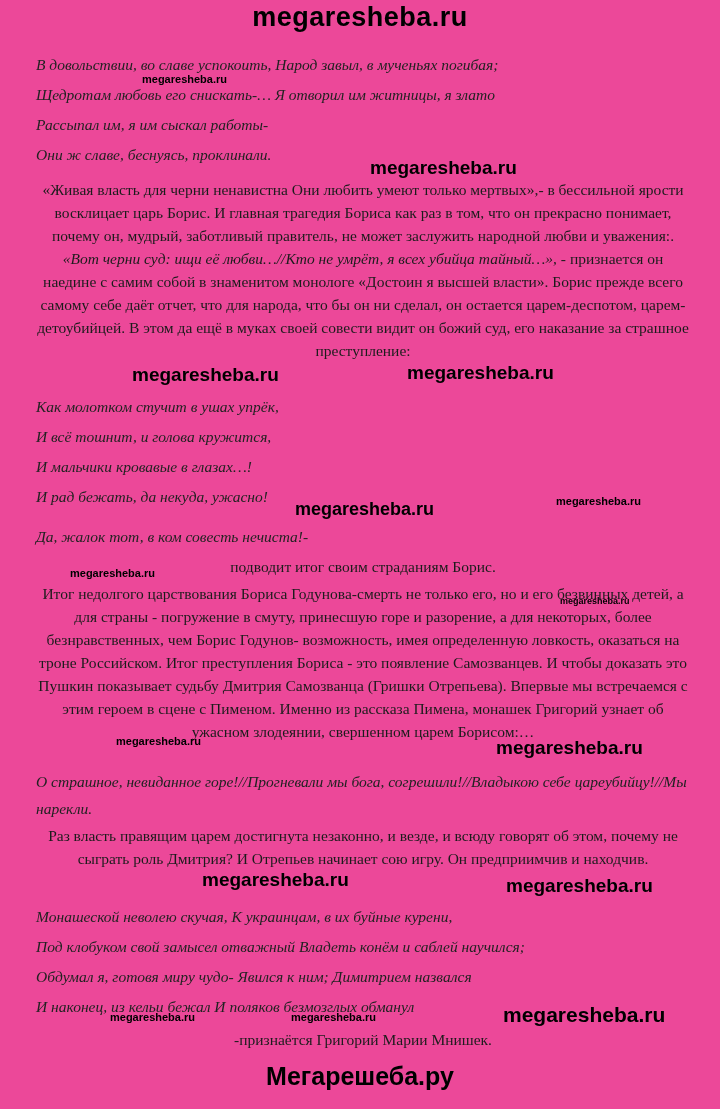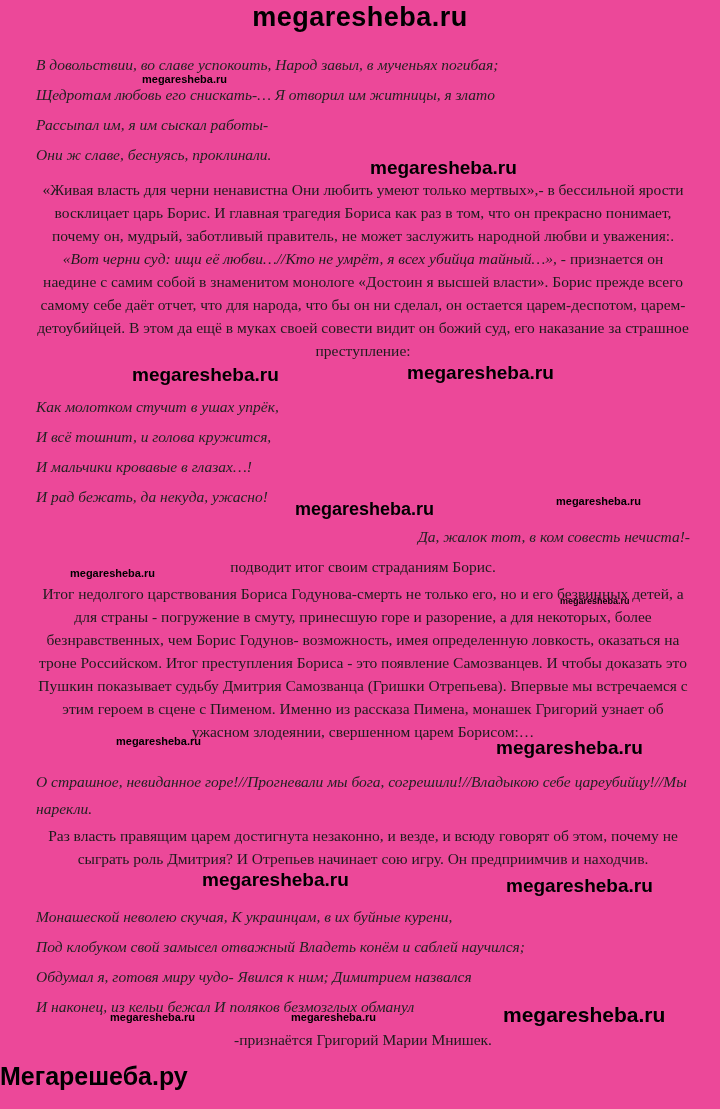--- a/index.html
+++ b/index.html
@@ -22,21 +22,21 @@
   }
 
   .block { position:absolute; left:36px; width:654px; }
 
   .verse .vline {
     font-style:italic;
     font-size:15.5px;
     line-height:30px;
     color:#222;
   }
-  .verse .vline.gap { margin-top:10px;text-align:right; }
+  .verse .vline.gap { margin-top:10px; }
 
   .para {
     font-size:15.5px;
     line-height:23px;
     color:#1c1c1c;
     text-align:center;
   }
   .italic { font-style:italic; }
 
   .vpara {
@@ -55,20 +55,21 @@
     line-height:1;
   }
   .wm-xl { font-size:21px; }
   .wm-lg { font-size:19px; }
   .wm-md { font-size:18px; }
   .wm-sm { font-size:11px; }
   .wm-xs { font-size:9px; }
 
   .footer {
     position:absolute; top:1062px; left:0; width:100%;
+    text-align:center;
     font-family:"Liberation Sans", sans-serif;
     font-weight:700; font-size:25px; color:#000;
   }
 </style>
 </head>
 <body>
 
 <div class="page">
 
   <div class="site-header">megaresheba.ru</div>

